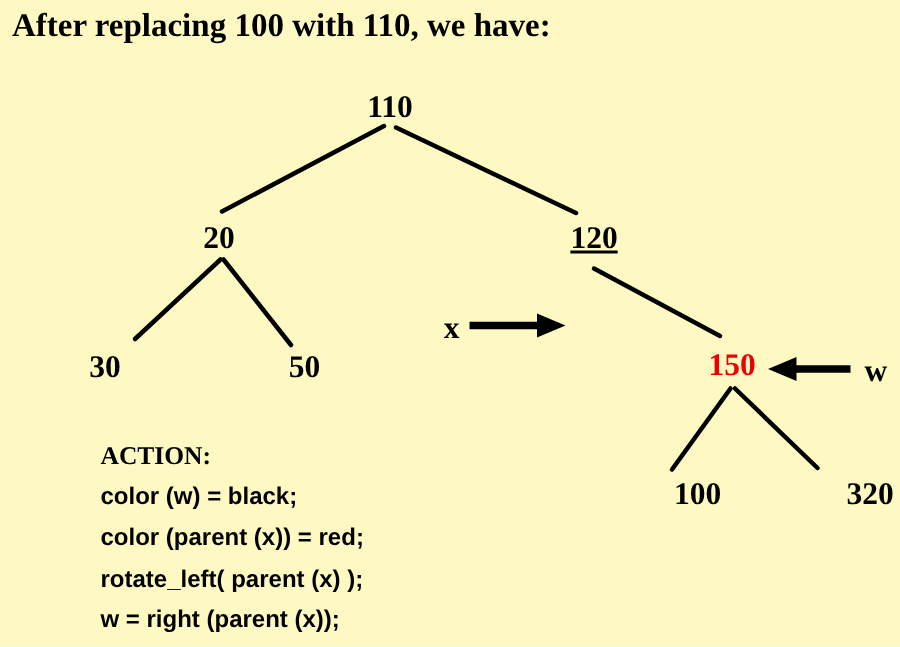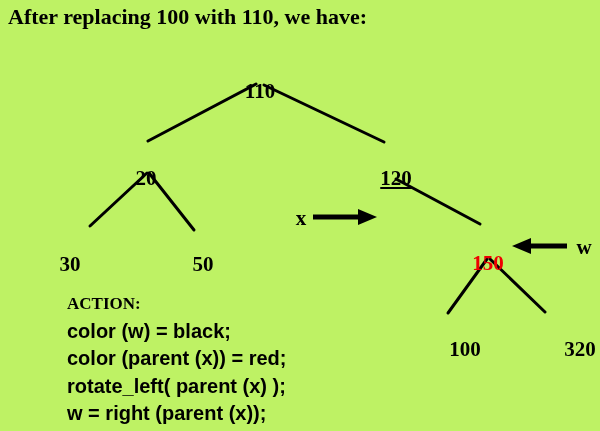--- a/index.html
+++ b/index.html
@@ -5,21 +5,21 @@
   html, body { margin: 0; padding: 0; }
   body {
     width: 600px; height: 431px;
     background: #ccffff;
     font-family: "Liberation Serif", serif;
     overflow: hidden;
   }
   .stage {
     position: relative;
     width: 600px; height: 431px;
-    background: #bef264;
+    background: #fef9c3;
   }
   .title {
     position: absolute;
     left: 8px; top: 4px;
     font-size: 22px;
     font-weight: bold;
     color: #000;
     font-family: "Liberation Serif", serif;
     white-space: nowrap;
   }
@@ -30,21 +30,20 @@
   }
   .node {
     position: absolute;
     transform: translateX(-50%);
     font-size: 21px;
     font-weight: bold;
     color: #000;
     font-family: "Liberation Serif", serif;
     line-height: 24px;
     white-space: nowrap;
-    margin-top: 20px;
   }
   .node.red { color: #ee0000; }
   .ptr-label {
     position: absolute;
     transform: translateX(-50%);
     font-size: 21px;
     font-weight: bold;
     color: #000;
     font-family: "Liberation Serif", serif;
     line-height: 24px;
@@ -67,21 +66,21 @@
   }
   .action .heading {
     font-family: "Liberation Serif", serif;
     font-size: 17px;
     font-weight: bold;
     line-height: 27.5px;
     white-space: nowrap;
   }
   .action .line {
     font-family: "Liberation Sans", sans-serif;
-    font-size: 20px;
+    font-size: 16px;
     font-weight: bold;
     line-height: 27.5px;
     white-space: nowrap;
   }
 </style>
 </head>
 <body>
 
 <div class="stage">
 

